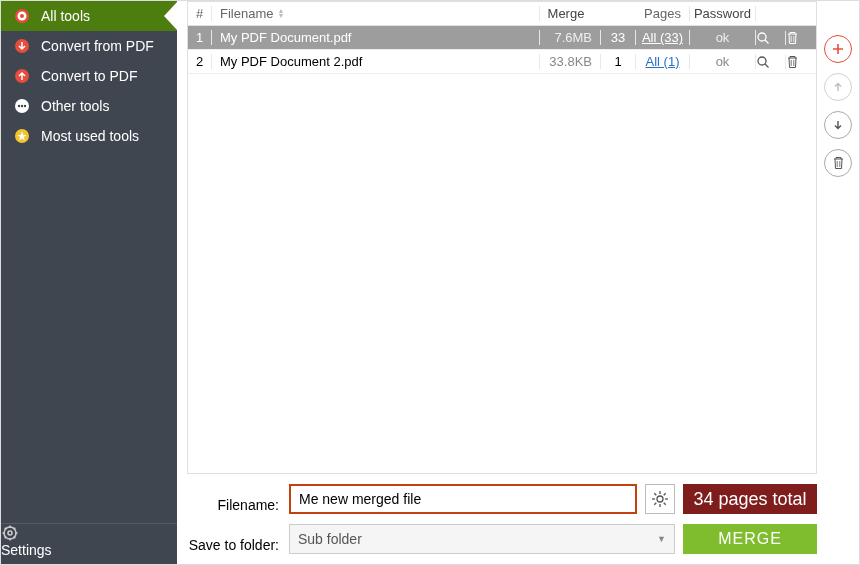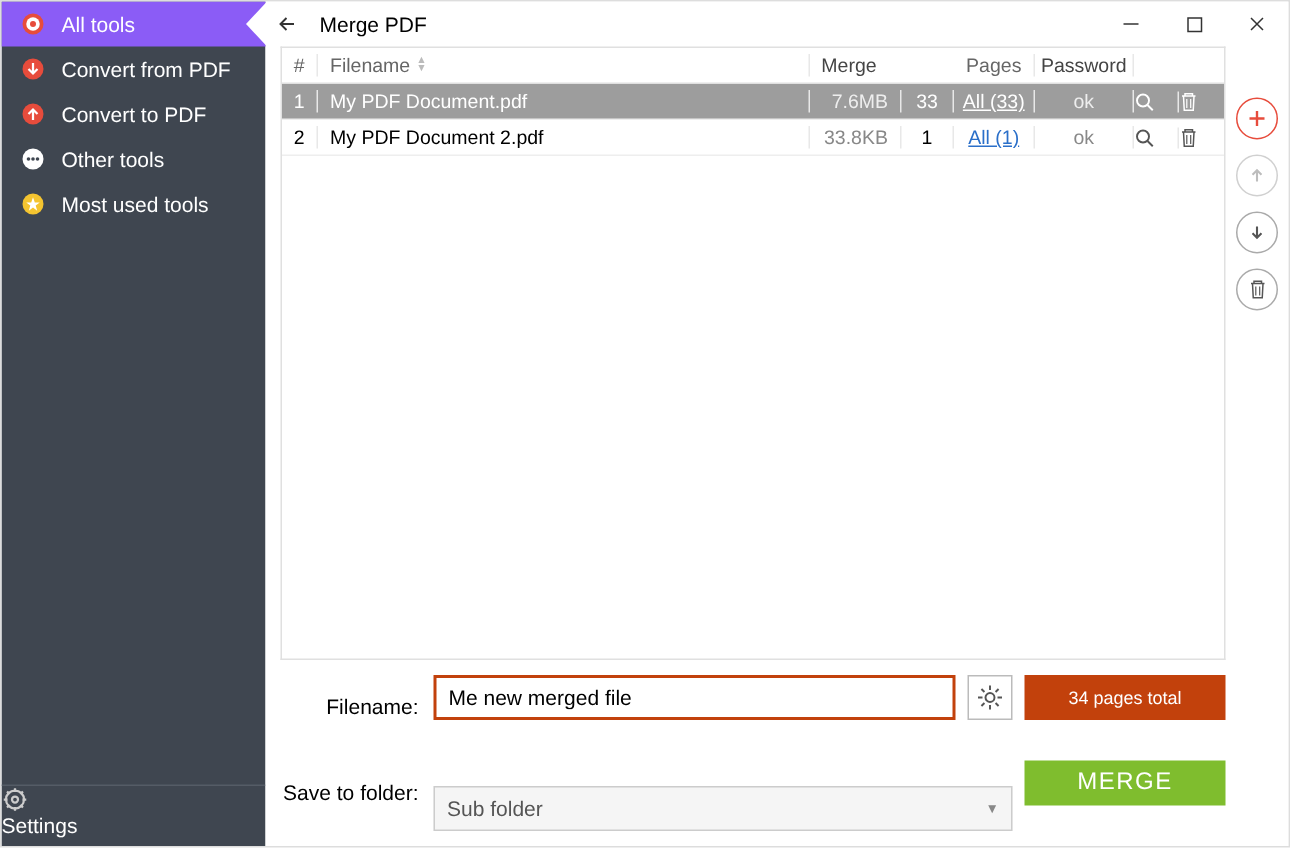--- a/index.html
+++ b/index.html
@@ -1,21 +1,21 @@
 <!DOCTYPE html>
 <html><head>
 <meta charset="utf-8">
 <style>
 * { box-sizing: border-box; margin: 0; padding: 0; font-family: "Segoe UI", Arial, sans-serif; }
 body { width: 860px; height: 565px; overflow: hidden; background: #fff; border: 1px solid #ddd; }
 .app { display: flex; height: 100%; }
 .sidebar { width: 176px; background: #3f4650; color: #fff; display: flex; flex-direction: column; font-size: 14px; }
 .sidebar-items { flex: 1; }
 .sidebar-item { display: flex; align-items: center; height: 30px; padding: 0 12px; cursor: pointer; position: relative; }
-.sidebar-item.active { background: #8b5cf6; }
+.sidebar-item.active { background: #4d7c0f; }
 .sidebar-item.active::after {
   content: ""; position: absolute; right: -1px; top: 0; bottom: 0; width: 14px;
   background: #fff; clip-path: polygon(100% 0, 100% 100%, 0 50%);
 }
 .sidebar-icon { width: 18px; height: 18px; margin-right: 10px; display: flex; align-items: center; justify-content: center; }
 .sidebar-footer { border-top: 1px solid #555c66; }
 .settings-item { display: flex; align-items: flex-start; height: 40px; padding: 0 0; cursor: pointer; flex-direction: column; }
 
 .main { flex: 1; display: flex; flex-direction: column; background: #fff; }
 .titlebar { display: flex; align-items: center; height: 30px; font-size: 14px; }
@@ -56,22 +56,22 @@
 .sort-icons { margin-left: 4px; display: inline-flex; flex-direction: column; line-height: 4px; font-size: 7px; color: #bbb; }
 .sort-up { margin-bottom: 1px; }
 
 .table-body-fill { flex: 1; border: 1px solid #e0e0e0; border-top: none; }
 
 .footer { padding: 10px 0 10px 0; display: flex; flex-direction: column; gap: 10px; }
 .form-row { display: flex; align-items: center; gap: 8px; }
 .form-label { width: 94px; text-align: right; padding-right: 2px; font-size: 14px; margin-top: 12px; }
 .text-input { flex: 1; height: 30px; border: 2px solid #c2410c; padding: 0 8px; font-size: 14px; }
 .gear-box { width: 30px; height: 30px; border: 1px solid #bbb; display: flex; align-items: center; justify-content: center; cursor: pointer; }
-.pages-total { width: 134px; height: 30px; background: #c2410c; color: #fff; display: flex; align-items: center; justify-content: center; font-size: 12px; }
-.select-box { flex: 1; height: 30px; border: 1px solid #ccc; background: #f5f5f5; padding: 0 8px; font-size: 14px; display: flex; align-items: center; justify-content: space-between; cursor: pointer; color: #555; margin-top: 34px; }
+.pages-total { width: 134px; height: 30px; background: #7f1d1d; color: #fff; display: flex; align-items: center; justify-content: center; font-size: 18px; }
+.select-box { flex: 1; height: 30px; border: 1px solid #ccc; background: #f5f5f5; padding: 0 8px; font-size: 14px; display: flex; align-items: center; justify-content: space-between; cursor: pointer; color: #555; }
 .merge-btn { width: 134px; height: 30px; background: #7fbd2e; color: #fff; border: none; font-size: 16px; letter-spacing: 1px; cursor: pointer; }
 .dropdown-caret { font-size: 9px; color: #888; }
 
 svg { display: block; }
 </style>
 </head>
 <body>
 
 <div class="app">
 
@@ -150,45 +150,20 @@
               </g>
             </svg>
         </span>
         <span>Settings</span>
       </div>
     </div>
   </div>
 
   <div class="main">
 
-    <div class="titlebar">
-      <div class="back-btn">
-        <svg width="16" height="16" viewBox="0 0 16 16">
-            <path d="M12 8 L3 8 M7 4 L3 8 L7 12" stroke="#333" stroke-width="1.3" fill="none"></path>
-          </svg>
-      </div>
-      <div class="title-text">Merge PDF</div>
-      <div class="win-controls">
-        <div class="win-btn">
-          <svg width="12" height="12" viewBox="0 0 12 12">
-              <line x1="1" y1="6" x2="11" y2="6" stroke="#333" stroke-width="1"></line>
-            </svg>
-        </div>
-        <div class="win-btn">
-          <svg width="11" height="11" viewBox="0 0 11 11">
-              <rect x="1" y="1" width="9" height="9" stroke="#333" stroke-width="1" fill="none"></rect>
-            </svg>
-        </div>
-        <div class="win-btn">
-          <svg width="12" height="12" viewBox="0 0 12 12">
-              <path d="M2 2 L10 10 M10 2 L2 10" stroke="#333" stroke-width="1"></path>
-            </svg>
-        </div>
-      </div>
-    </div>
 
     <div class="content-wrap">
 
       <div class="content">
 
         <div class="table">
           <div class="thead">
             <div class="col-idx">#</div>
             <div class="col-name">
               <span>Filename</span>

